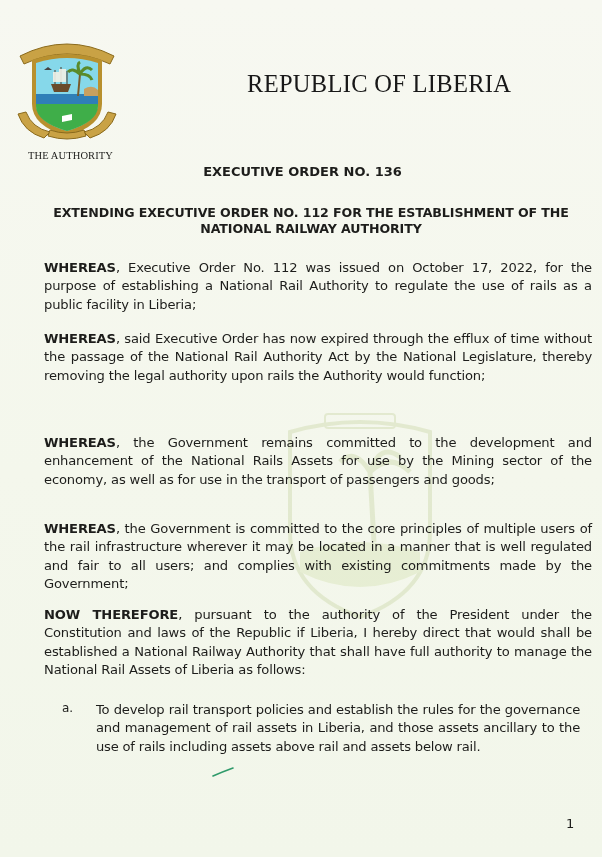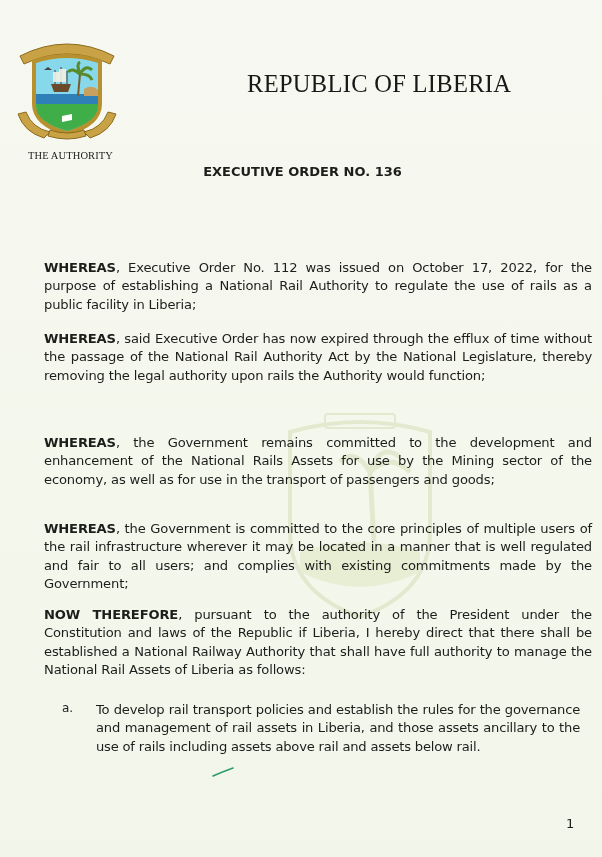--- a/index.html
+++ b/index.html
@@ -89,26 +89,30 @@
     <path d="M48 82 L58 80 L58 86 L48 88 Z" fill="#fff"></path>
     <path d="M4 80 Q10 98 30 104 L36 98 Q18 94 12 78 Z" fill="#c9a245" stroke="#8a6a1c" stroke-width="1"></path>
     <path d="M102 80 Q96 98 76 104 L70 98 Q88 94 94 78 Z" fill="#c9a245" stroke="#8a6a1c" stroke-width="1"></path>
     <path d="M34 102 Q53 108 72 102 L70 96 Q53 102 36 96 Z" fill="#c9a245" stroke="#8a6a1c" stroke-width="1"></path>
   </svg>
   <div class="president-label">THE AUTHORITY</div>
 
   <div class="republic">REPUBLIC OF LIBERIA</div>
 
   <div class="eo-number">EXECUTIVE ORDER NO. 136</div>
+  <div class="eo-title">
+    <div>EXTENDING EXECUTIVE ORDER NO. 112 FOR THE ESTABLISHMENT OF THE</div>
+    <div>NATIONAL RAILWAY AUTHORITY</div>
+  </div>
 
   <div class="para" id="p1"><b>WHEREAS</b><span>, Executive Order No. 112 was issued on October 17, 2022, for the purpose of establishing a National Rail Authority to regulate the use of rails as a public facility in Liberia;</span></div>
   <div class="para" id="p2"><b>WHEREAS</b><span>, said Executive Order has now expired through the efflux of time without the passage of the National Rail Authority Act by the National Legislature, thereby removing the legal authority upon rails the Authority would function;</span></div>
   <div class="para" id="p4"><b>WHEREAS</b><span>, the Government is committed to the core principles of multiple users of the rail infrastructure wherever it may be located in a manner that is well regulated and fair to all users; and complies with existing commitments made by the Government;</span></div>
   <div class="para" id="p3"><b>WHEREAS</b><span>, the Government remains committed to the development and enhancement of the National Rails Assets for use by the Mining sector of the economy, as well as for use in the transport of passengers and goods;</span></div>
-  <div class="para" id="p5"><b>NOW THEREFORE</b><span>, pursuant to the authority of the President under the Constitution and laws of the Republic if Liberia, I hereby direct that there shall be established a National Railway Authority that shall have full authority to manage the National Rail Assets of Liberia as follows:</span></div>
+  <div class="para" id="p5"><b>NOW THEREFORE</b><span>, pursuant to the authority of the President under the Constitution and laws of the Republic if Liberia, I hereby direct that would shall be established a National Railway Authority that shall have full authority to manage the National Rail Assets of Liberia as follows:</span></div>
 
   <div class="list-item">
     <span class="list-marker">a.</span>
     <div class="list-text">To develop rail transport policies and establish the rules for the governance and management of rail assets in Liberia, and those assets ancillary to the use of rails including assets above rail and assets below rail.</div>
   </div>
 
   <svg class="pen-mark" viewBox="0 0 22 10">
     <path d="M1 9 Q10 5 21 1" stroke="#2f9a6a" stroke-width="1.6" fill="none" stroke-linecap="round"></path>
   </svg>
 

